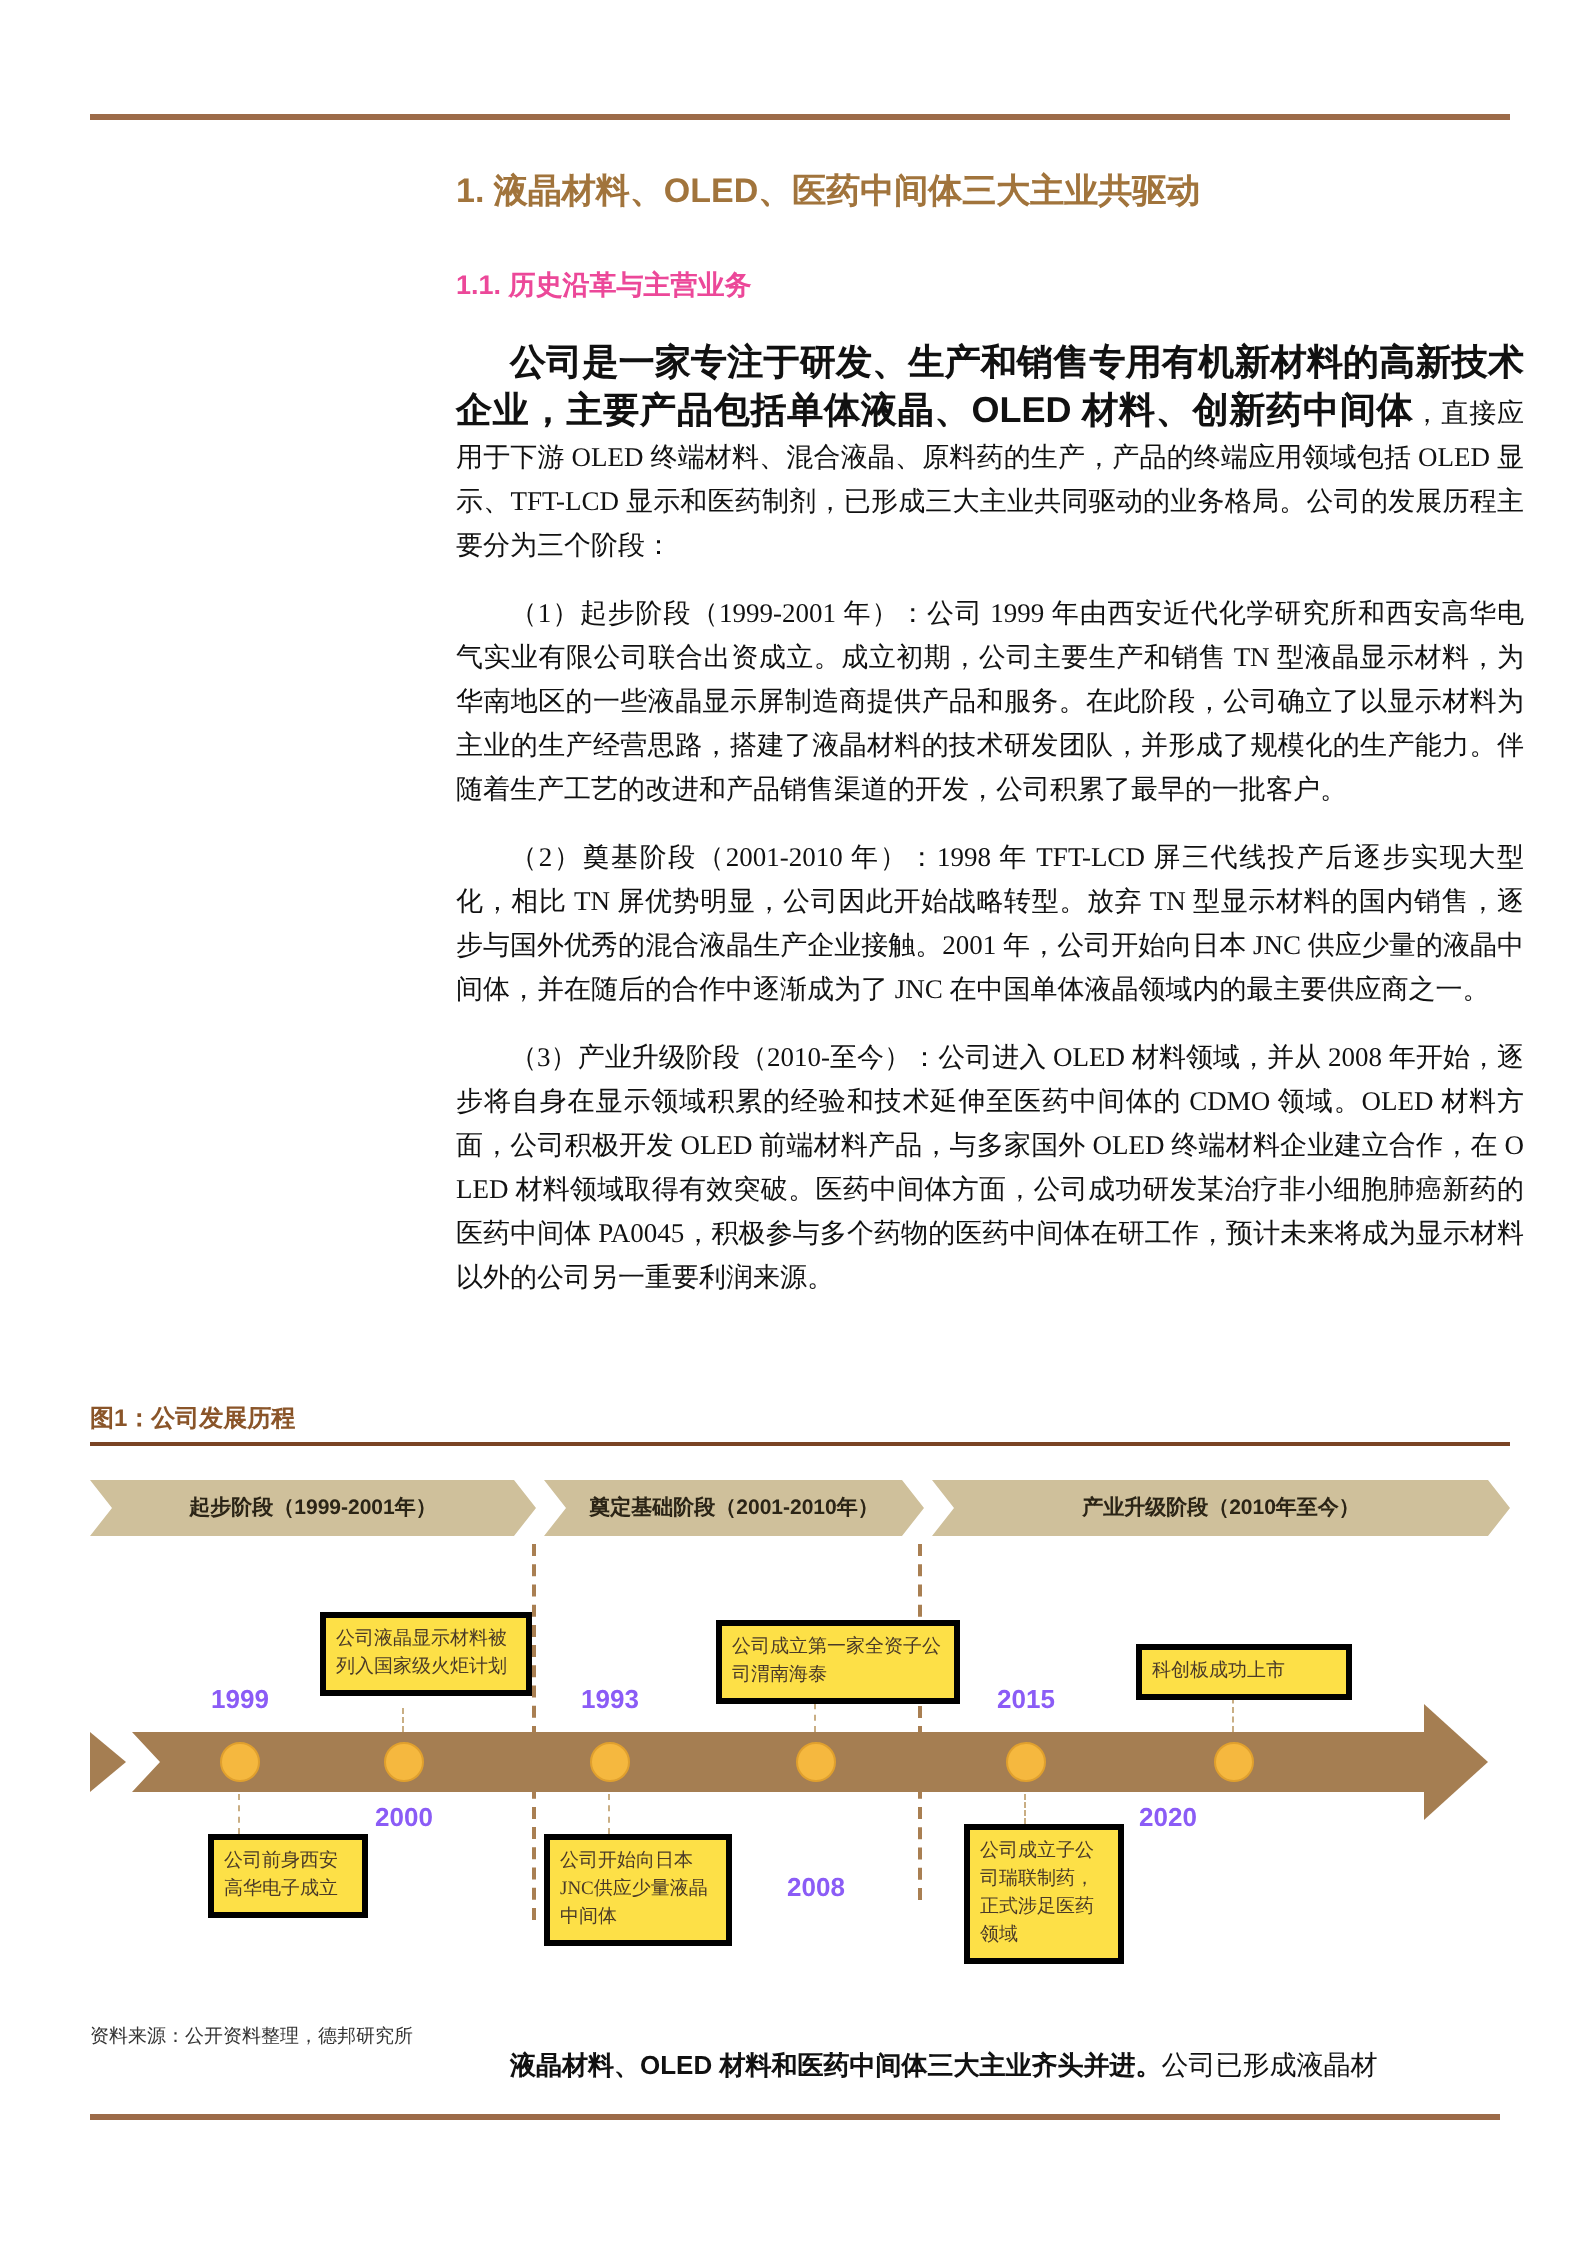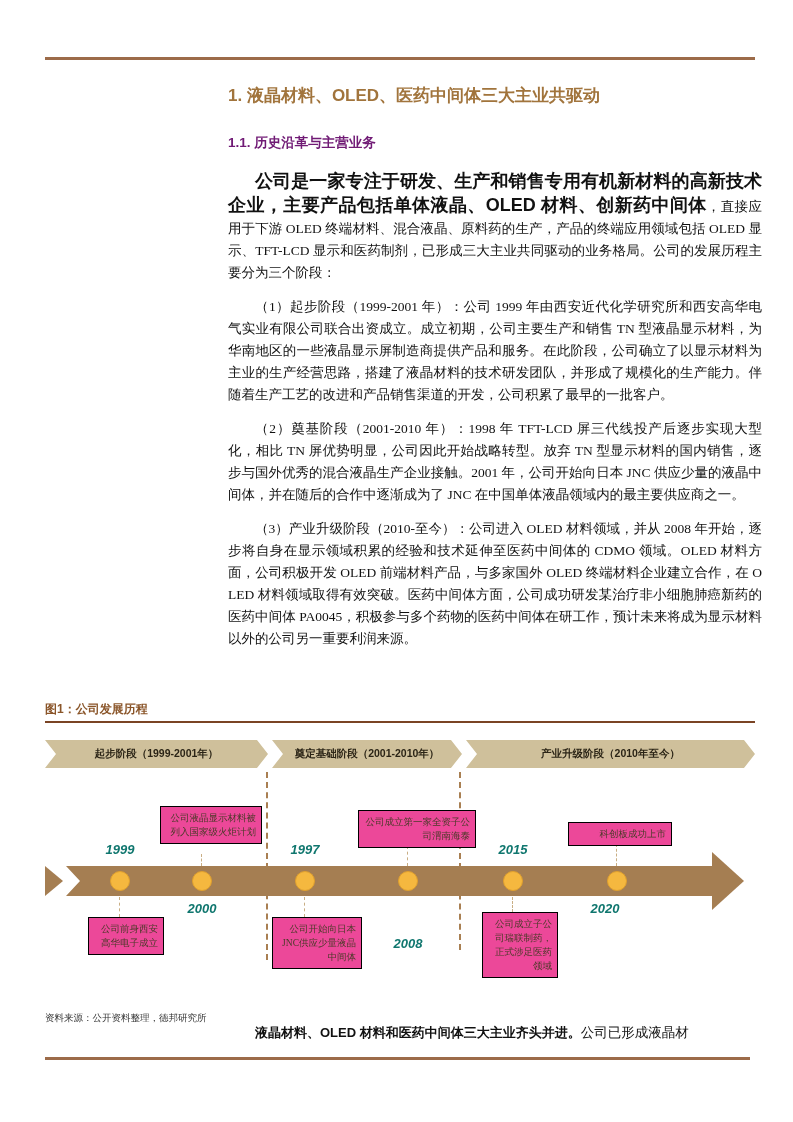--- a/index.html
+++ b/index.html
@@ -6,21 +6,21 @@
   .page{position:relative;width:793px;height:1122px;background:#ffffff;overflow:hidden;
         font-family:"Liberation Serif",serif;color:#111;}
   .rule{position:absolute;background:#9c6b49;}
   .top-rule{left:45px;top:57px;width:710px;height:3px;}
   .bottom-rule{left:45px;top:1057px;width:705px;height:3px;}
   .caption-rule{left:45px;top:721px;width:710px;height:2px;background:#7a4424;}
 
   .title{position:absolute;left:228px;top:84px;width:540px;margin:0;
          font-family:"Liberation Sans",sans-serif;font-size:17px;font-weight:bold;color:#a1743c;}
   .subtitle{position:absolute;left:228px;top:134px;width:540px;margin:0;
-         font-family:"Liberation Sans",sans-serif;font-size:13.5px;font-weight:bold;color:#701a75;}
+         font-family:"Liberation Sans",sans-serif;font-size:13.5px;font-weight:bold;color:#ec4899;}
 
   .body-col{position:absolute;left:228px;top:170px;width:534px;font-size:13.5px;line-height:22px;
             text-align:justify;word-break:break-all;}
   .body-col p{margin:0 0 12px 0;text-indent:2em;}
   .body-col b{font-family:"Liberation Sans",sans-serif;font-size:18px;}
 
   .fig-caption{position:absolute;left:45px;top:701px;font-family:"Liberation Sans",sans-serif;
                font-size:12px;font-weight:bold;color:#8a5529;text-align:center;}
 
   
@@ -43,35 +43,35 @@
           clip-path:polygon(0 0,100% 0,100% 100%,0 100%,14px 50%);}
   .tl-head{position:absolute;left:712px;top:852px;width:32px;height:58px;background:#a57e52;
            clip-path:polygon(0 0,100% 50%,0 100%);}
 
   .dot{position:absolute;top:871px;width:20px;height:20px;border-radius:50%;
        background:#f5b83f;border:1px solid #e0a02e;box-sizing:border-box;}
   .dot.m0{left:110px}.dot.m1{left:192px}.dot.m2{left:295px}
   .dot.m3{left:398px}.dot.m4{left:503px}.dot.m5{left:607px}
 
   .year{position:absolute;width:60px;text-align:center;font-family:"Liberation Sans",sans-serif;
-        font-size:13px;font-weight:bold;color:#0f766e;font-style:italic;}
+        font-size:13px;font-weight:bold;color:#8b5cf6;}
   .year.m0{left:90px;top:842px}.year.m1{left:172px;top:901px}.year.m2{left:275px;top:842px}
-  .year.m3{left:378px;top:936px}.year.m4{left:483px;top:842px}.year.m5{left:575px;top:901px}
+  .year.m3{left:378px;top:936px}.year.m4{left:483px;top:842px}.year.m5{left:554px;top:901px}
 
   .conn{position:absolute;width:0;border-left:1px dashed #c9ae84;}
   .conn.m0{left:119px;top:897px;height:20px}
   .conn.m1{left:201px;top:854px;height:12px}
   .conn.m2{left:304px;top:897px;height:20px}
   .conn.m3{left:407px;top:846px;height:20px}
   .conn.m4{left:512px;top:897px;height:15px}
   .conn.m5{left:616px;top:844px;height:22px}
 
-  .note{position:absolute;background:#ec4899;border:1px solid #000000;padding:4px 5px;
-        font-size:9.5px;line-height:14px;color:#4a3a28;text-align:right;}
-  .note.m0{left:88px;top:917px;width:64px}
+  .note{position:absolute;background:#fde047;border:3px solid #000000;padding:4px 5px;
+        font-size:9.5px;line-height:14px;color:#4a3a28;text-align:left;}
+  .note.m0{left:104px;top:917px;width:64px}
   .note.m1{left:160px;top:806px;width:90px}
   .note.m2{left:272px;top:917px;width:78px}
   .note.m3{left:358px;top:810px;width:106px}
   .note.m4{left:482px;top:912px;width:64px}
   .note.m5{left:568px;top:822px;width:92px}
 
   .source{position:absolute;left:45px;top:1012px;font-size:9.5px;color:#333;}
 
   .footer-para{position:absolute;left:228px;top:1022px;width:535px;margin:0;font-size:13.5px;
                line-height:22px;text-indent:2em;text-align:justify;word-break:break-all;}
@@ -114,21 +114,21 @@
 
     <div class="dot m0"></div>
     <div class="dot m1"></div>
     <div class="dot m2"></div>
     <div class="dot m3"></div>
     <div class="dot m4"></div>
     <div class="dot m5"></div>
 
     <div class="year m0">1999</div>
     <div class="year m1">2000</div>
-    <div class="year m2">1997</div>
+    <div class="year m2">1993</div>
     <div class="year m3">2008</div>
     <div class="year m4">2015</div>
     <div class="year m5">2020</div>
 
     <div class="conn m0"></div>
     <div class="conn m1"></div>
     <div class="conn m2"></div>
     <div class="conn m3"></div>
     <div class="conn m4"></div>
     <div class="conn m5"></div>

